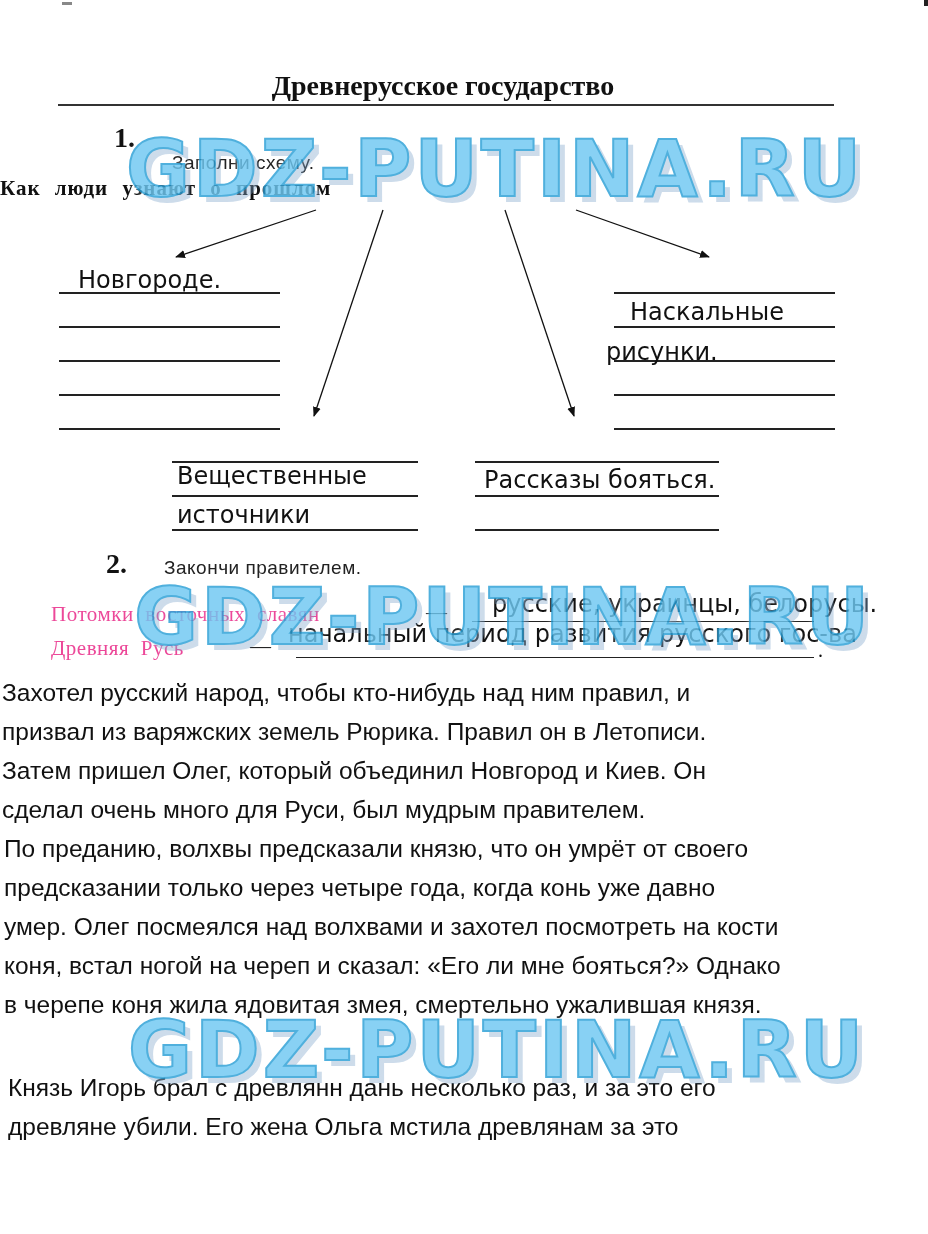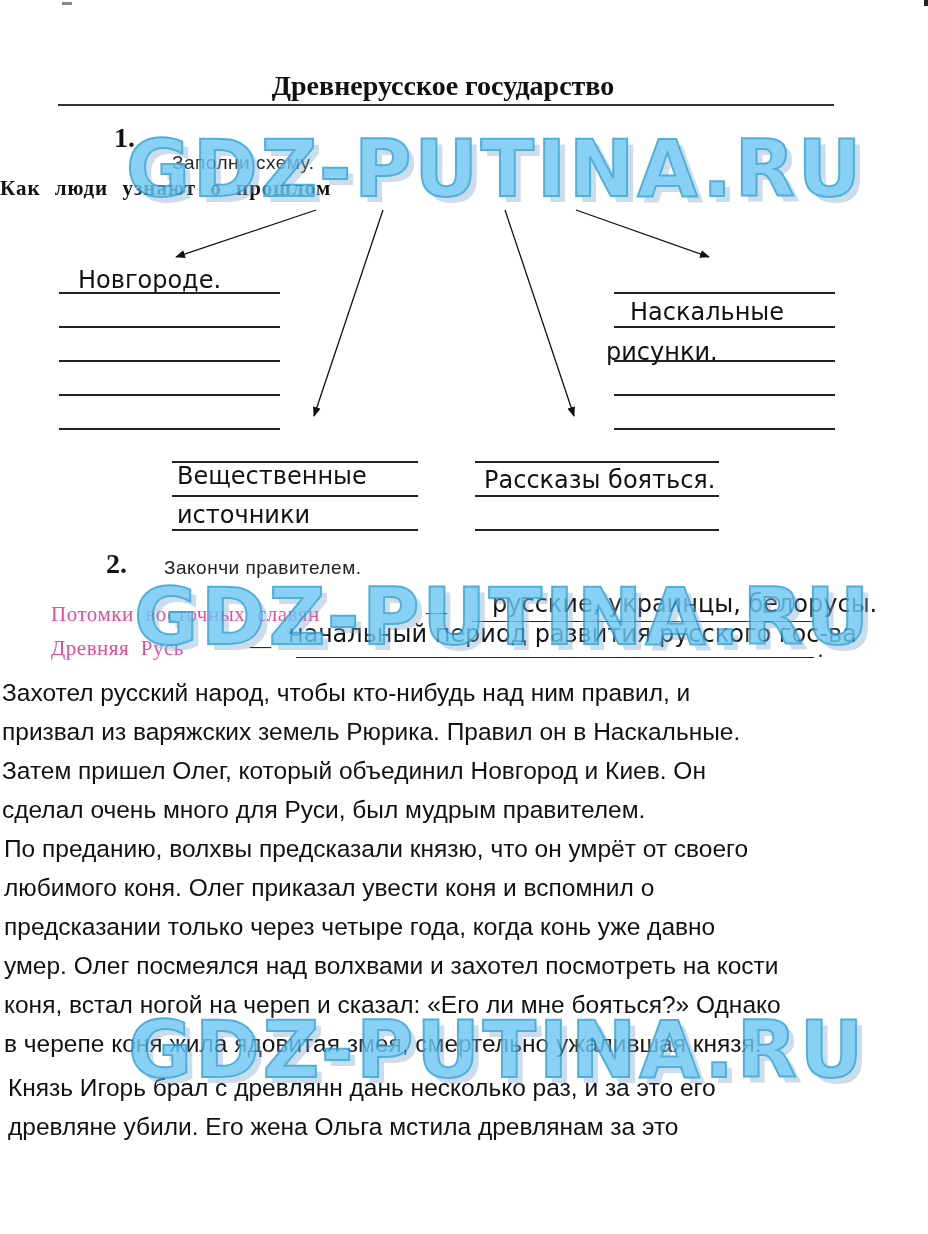--- a/index.html
+++ b/index.html
@@ -107,28 +107,27 @@
 <div class="abs answer" style="left:492px; top:590px;">русские, украинцы, белорусы.</div>
 
 <div class="abs sent-label" style="left:51px; top:636px;">Древняя Русь</div>
 <div class="abs sent-dash" style="left:250px; top:634px;">—</div>
 <div class="abs line" style="left:296px; top:657px; width:518px; height:1px;"></div>
 <div class="abs sent-dot" style="left:818px; top:639px;">.</div>
 <div class="abs answer" style="left:288px; top:620px;">начальный период развития русского гос-ва</div>
 
 <div class="abs" style="left:2px; top:673px;">
   <div class="para">Захотел русский народ, чтобы кто-нибудь над ним правил, и</div>
-  <div class="para">призвал из варяжских земель Рюрика. Правил он в Наскальные.</div>
+  <div class="para">призвал из варяжских земель Рюрика. Правил он в Летописи.</div>
   <div class="para">Затем пришел Олег, который объединил Новгород и Киев. Он</div>
   <div class="para">сделал очень много для Руси, был мудрым правителем.</div>
 </div>
 
 <div class="abs" style="left:4px; top:829px;">
   <div class="para">По преданию, волхвы предсказали князю, что он умрёт от своего</div>
-  <div class="para">любимого коня. Олег приказал увести коня и вспомнил о</div>
   <div class="para">предсказании только через четыре года, когда конь уже давно</div>
   <div class="para">умер. Олег посмеялся над волхвами и захотел посмотреть на кости</div>
   <div class="para">коня, встал ногой на череп и сказал: «Его ли мне бояться?» Однако</div>
   <div class="para">в черепе коня жила ядовитая змея, смертельно ужалившая князя.</div>
 </div>
 
 <div class="abs" style="left:8px; top:1068px;">
   <div class="para">Князь Игорь брал с древлянн дань несколько раз, и за это его</div>
   <div class="para">древляне убили. Его жена Ольга мстила древлянам за это</div>
 </div>

